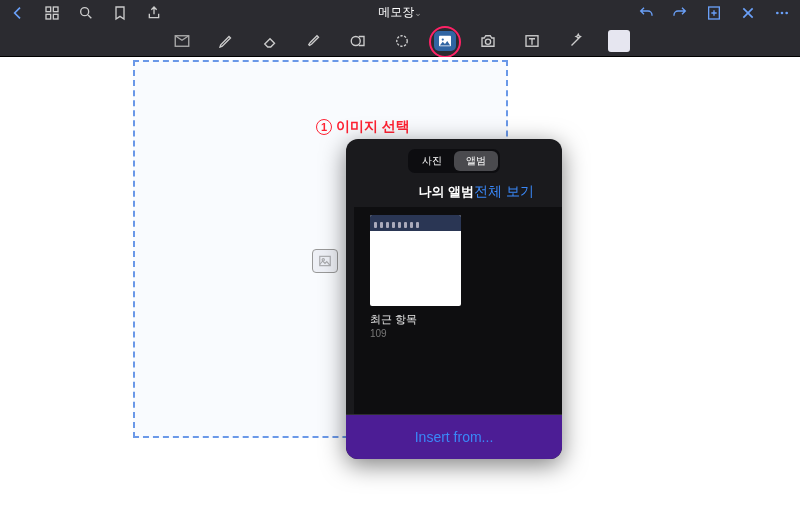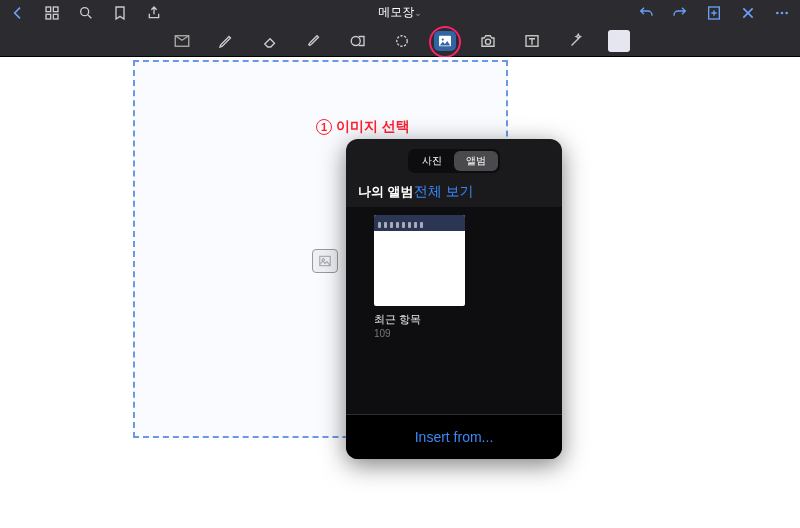--- a/index.html
+++ b/index.html
@@ -25,31 +25,31 @@
     .placeholder svg { width: 14px; height: 14px; opacity: .5; }
     .annot1 { position: absolute; color: #f23; font-weight: 600; font-size: 14px; left: 316px; top: 61px; font-family: "Apple SD Gothic Neo", sans-serif; }
     .annot1 .num { display:inline-block; width:16px; height:16px; border:1.5px solid #f23; border-radius:50%; font-size:11px; text-align:center; line-height:14px; }
     .annot2 { position: absolute; color: #f23; font-weight: 600; font-size: 13px; left: 457px; top: 168px; line-height: 1.4; }
     .annot2 .num { display:inline-block; width:16px; height:16px; border:1.5px solid #f23; border-radius:50%; font-size:11px; text-align:center; line-height:14px; }
     .popover { position: absolute; left: 346px; top: 82px; width: 216px; height: 320px; background: #1a1a1d; border-radius: 12px; display: flex; flex-direction: column; overflow: hidden; box-shadow: 0 6px 24px rgba(0,0,0,.5); }
     .seg-row { display: flex; justify-content: center; padding: 10px 8px 6px; }
     .seg { background: #0d0d10; border-radius: 7px; display: flex; padding: 2px; font-size: 10px; }
     .seg span { padding: 3px 12px; border-radius: 6px; color: #fff; cursor: pointer; }
     .seg .active { background: #4a4a4e; }
-    .pop-hdr { display: flex; align-items: center; justify-content: flex-start; padding: 4px 12px 6px; }
+    .pop-hdr { display: flex; align-items: center; justify-content: flex-end; padding: 4px 28px 6px; }
     .pop-hdr .t { color: #fff; font-size: 13px; font-weight: 600; }
     .pop-hdr .link { color: #3a88f8; font-size: 14px; cursor: pointer; }
-    .album-body { flex: 1; background: #0e0e10; padding: 8px 28px; }
+    .album-body { flex: 1; background: #0e0e10; padding: 8px 16px; margin-left: 8px; }
     .thumb { width: 91px; height: 91px; background: #fff; border-radius: 2px; overflow:hidden; display:flex; flex-direction:column; }
     .thumb .bar { height: 16px; background: #2a3654; display:flex; gap:3px; align-items:flex-end; padding: 3px 4px; }
     .thumb .bar span { width:3px; height:6px; background:#aab; border-radius:1px; }
     .thumb .body { flex:1; }
     .thumb-lbl { color: #e6e6e6; font-size: 11px; margin-top: 6px; }
     .thumb-cnt { color: #777; font-size: 10px; margin-top: 1px; }
-    .pop-ftr { padding: 14px 0; text-align: center; color: #3a88f8; font-size: 14px; border-top: 1px solid #2f2f32; cursor: pointer; background: #000000; }
+    .pop-ftr { padding: 14px 0; text-align: center; color: #3a88f8; font-size: 14px; border-top: 1px solid #2f2f32; cursor: pointer; background: #4c1d95; }
     .blue { color:#3a88f8; }
   </style>
 </head>
 <body>
 
 <div class="app">
 
   <div class="topbar">
     <div class="topbar-left">
       <span class="ic">

